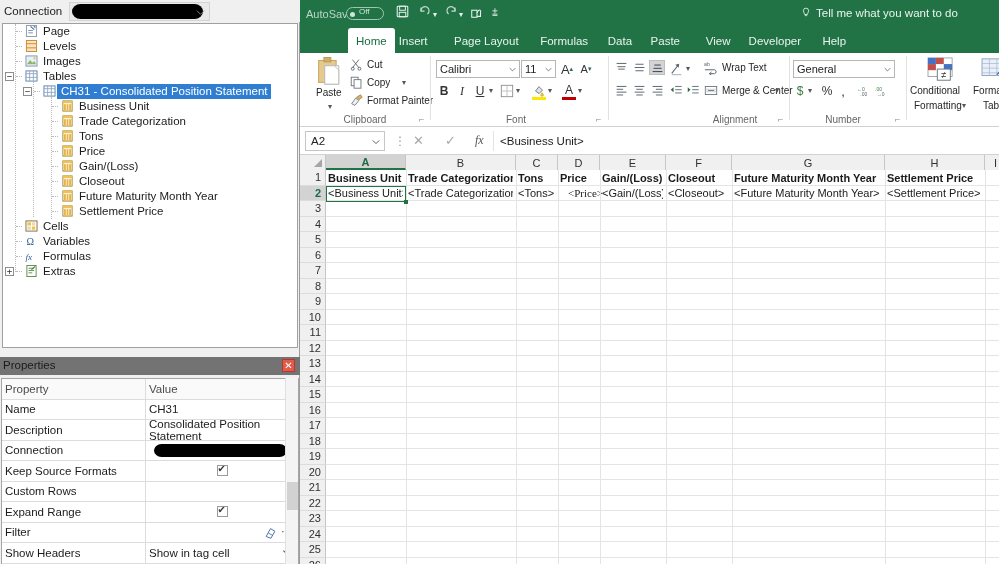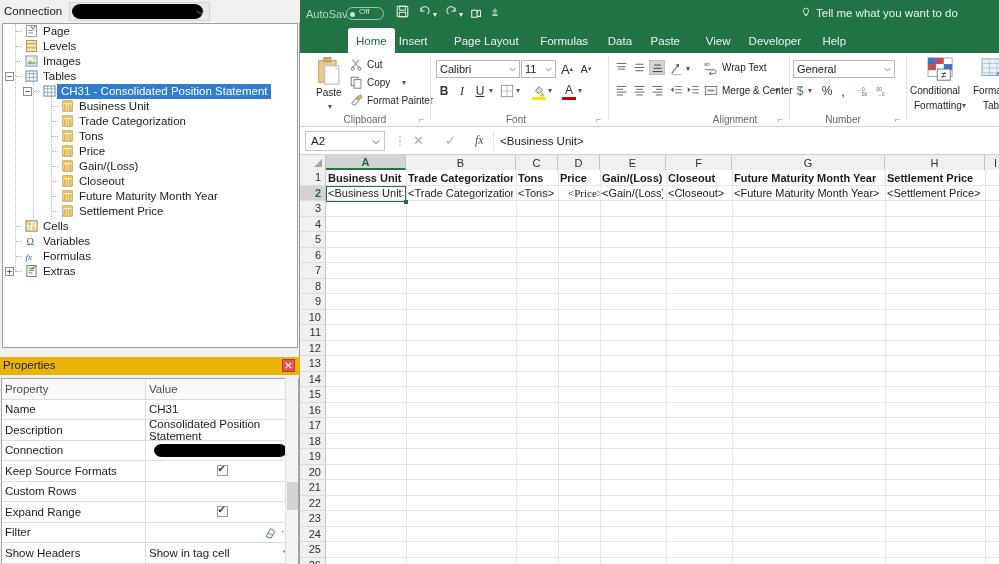--- a/index.html
+++ b/index.html
@@ -87,21 +87,21 @@
   .dash-v {
     position: absolute;
     border-left: 1px dotted #b9b9b9;
     width: 0;
   }
   .ticon { width: 14px; height: 13px; position: relative; flex: 0 0 auto; }
 
   
   #props-header {
     position: absolute; left: 0; top: 357px; width: 300px; height: 18px;
-    background: #eab308;
+    background: #737373;
   }
   #props-title {
     position: absolute; left: 3px; top: 2px;
     font-size: 11.5px; color: #1b1b1b;
   }
   #props-close {
     position: absolute; right: 5px; top: 2px;
     width: 13px; height: 13px;
     background: #e05b4a;
     border: 1px solid #b33a2b;

